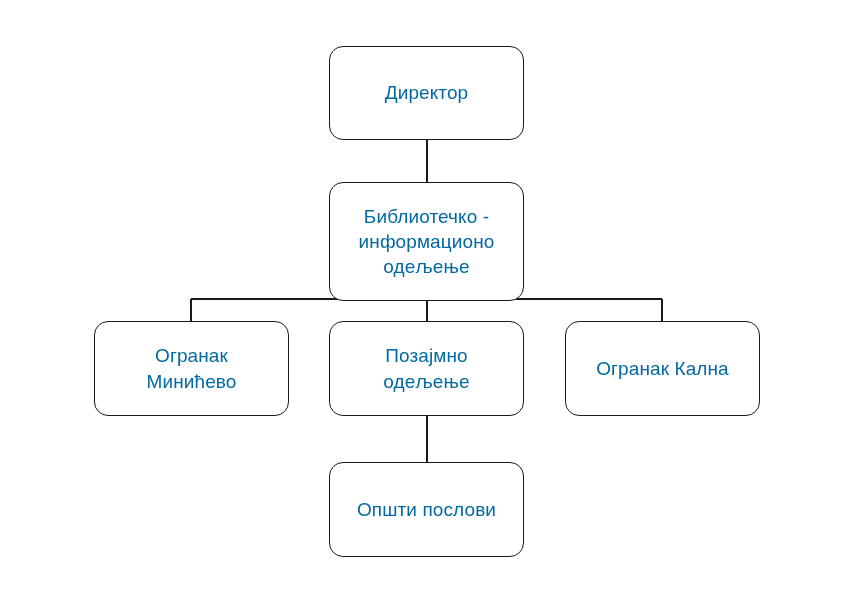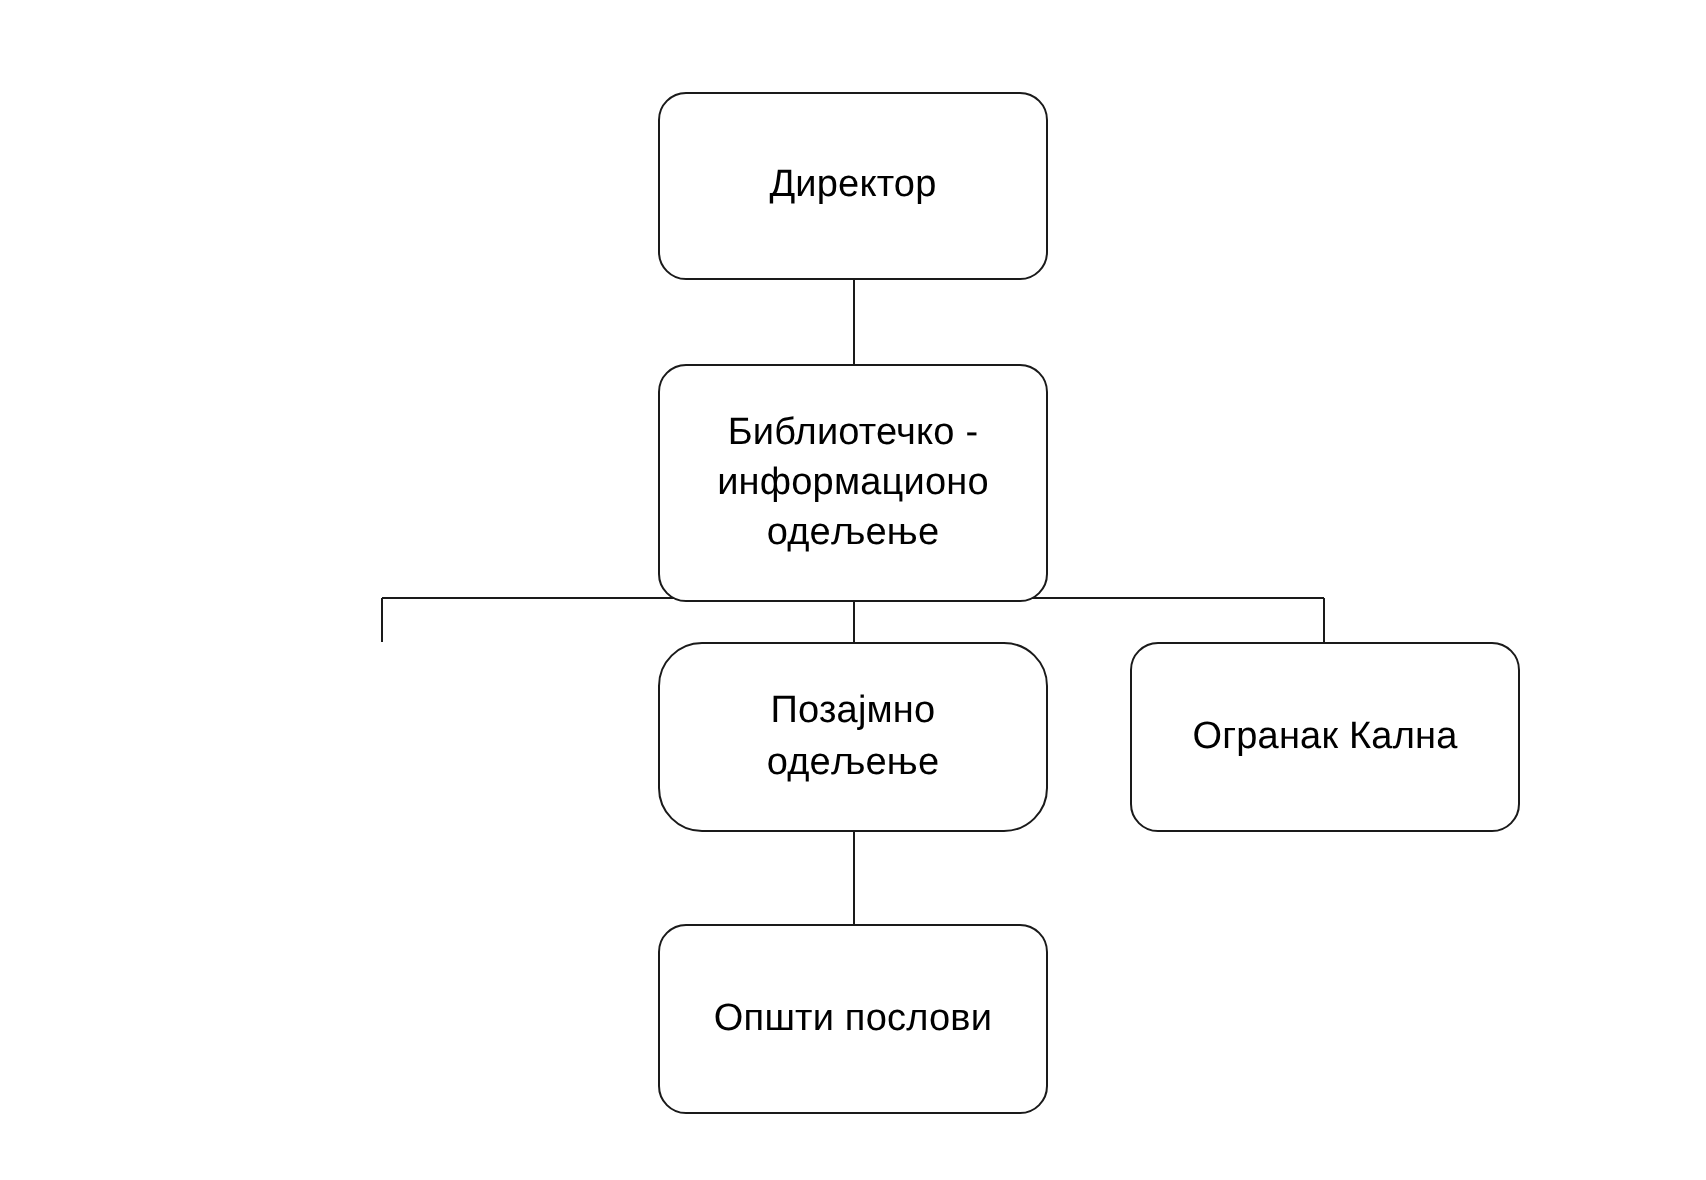--- a/index.html
+++ b/index.html
@@ -31,21 +31,21 @@
     border-radius: 14px;
     background: #ffffff;
     display: flex;
     align-items: center;
     justify-content: center;
     text-align: center;
   }
   .node-label {
     font-size: 19px;
     line-height: 1.33;
-    color: #000000;
+    color: #0369a1;
     white-space: pre-line;
     padding: 0 10px;
     letter-spacing: 0.1px;
   }
 </style>
 </head>
 <body>
 
 <div id="org-chart">
 
@@ -69,22 +69,26 @@
   <div class="node" style="left:329px; top:46px; width:195px; height:94px;">
     <span class="node-label">Директор</span>
   </div>
 
   <div class="node" style="left:329px; top:182px; width:195px; height:119px;">
     <span class="node-label">Библиотечко -
 информационо
 одељење</span>
   </div>
 
+  <div class="node" style="left:94px; top:321px; width:195px; height:95px;">
+    <span class="node-label">Огранак
+Минићево</span>
+  </div>
 
-  <div class="node" style="left:329px; top:321px; width:195px; height:95px;border-radius:22px;">
+  <div class="node" style="left:329px; top:321px; width:195px; height:95px;">
     <span class="node-label">Позајмно
 одељење</span>
   </div>
 
   <div class="node" style="left:565px; top:321px; width:195px; height:95px;">
     <span class="node-label">Огранак Кална</span>
   </div>
 
   <div class="node" style="left:329px; top:462px; width:195px; height:95px;">
     <span class="node-label">Општи послови</span>

